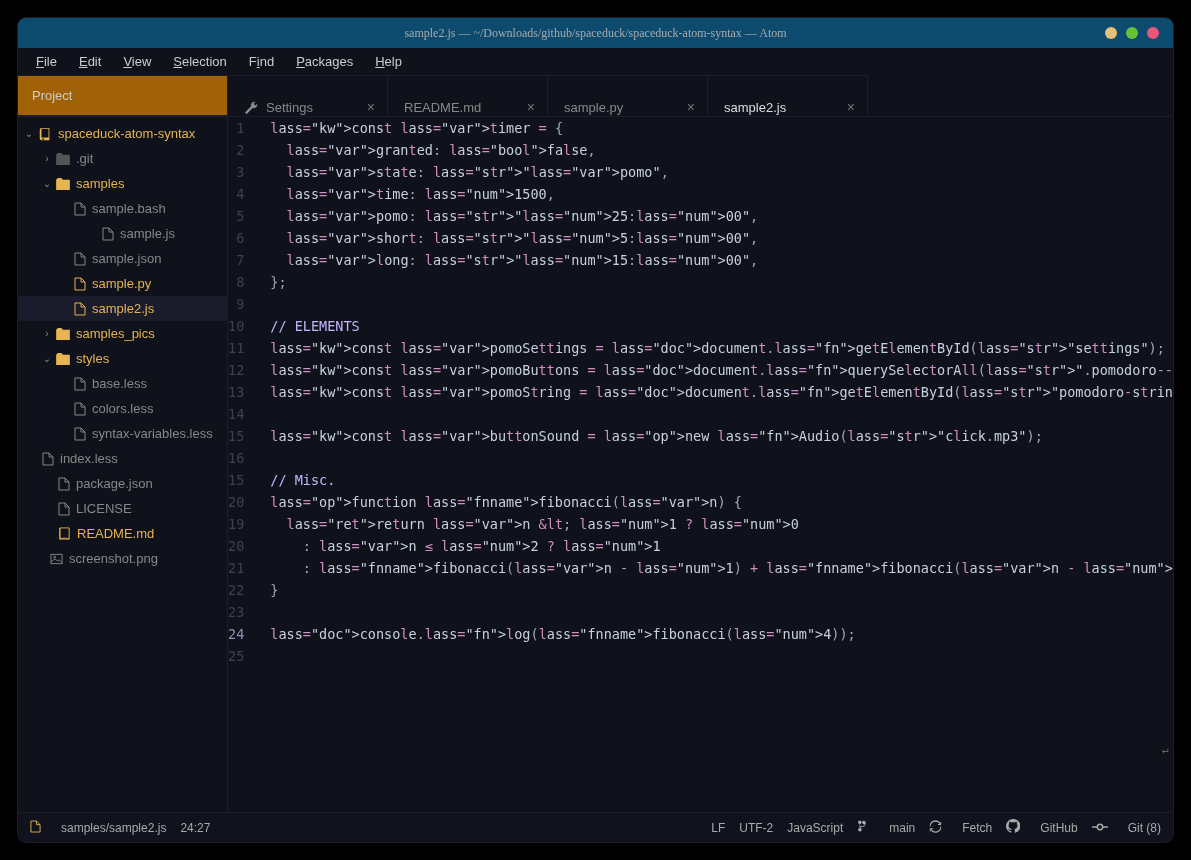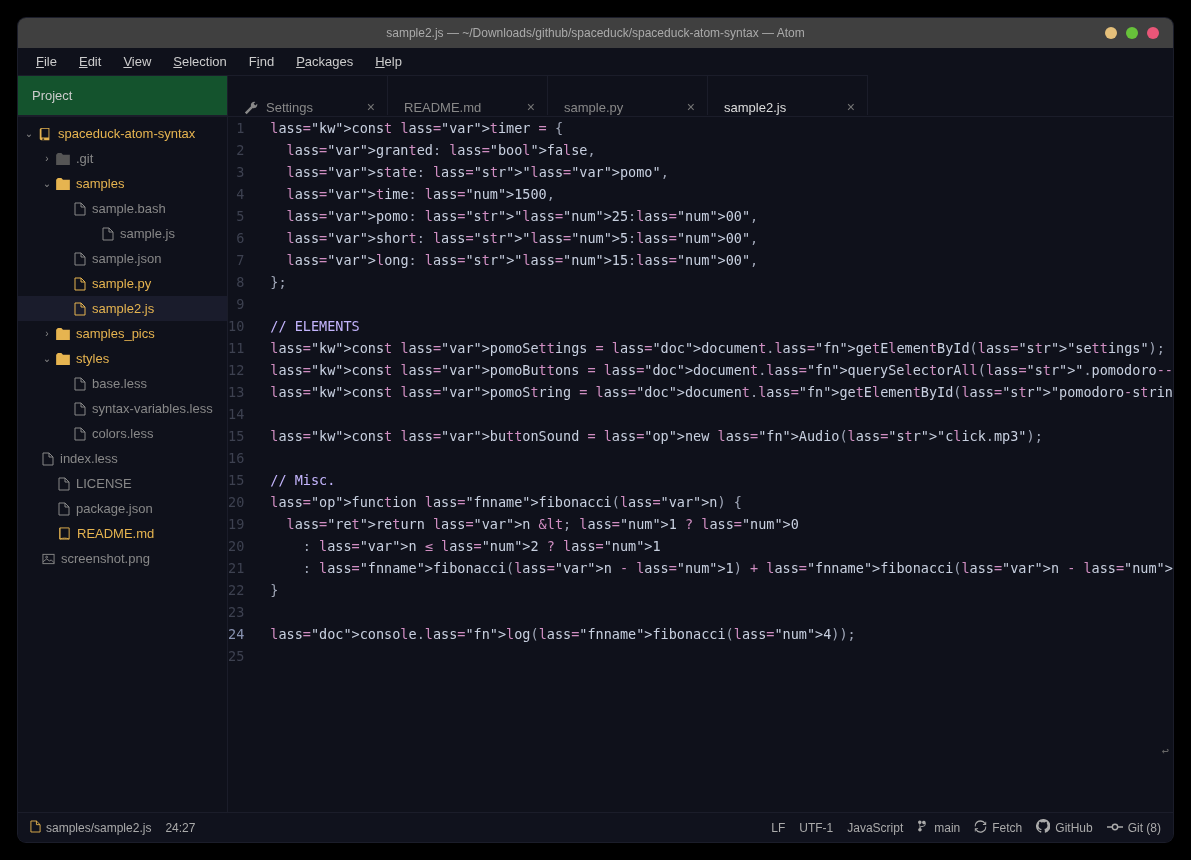--- a/index.html
+++ b/index.html
@@ -25,21 +25,22 @@
     box-shadow: 0 0 0 1px #1b1d2a;
   }
   .titlebar {
     height: 30px;
     display: flex;
     align-items: center;
     justify-content: center;
     color: #aaa;
     font-size: 12px;
     position: relative;
-    background: #404040;
+    background: #0c4a6e;
+    font-family: Liberation Serif, serif;
   }
   .traffic-lights {
     position: absolute; right: 14px; top: 9px;
     display: flex; gap: 9px;
   }
   .tl { width: 12px; height: 12px; border-radius: 50%; }
   .tl-min { background: #e5c07b; }
   .tl-max { background: #67c23a; }
   .tl-close { background: #e95678; }
   .menubar {
@@ -57,21 +58,21 @@
     border-bottom: 1px solid #1b1d2a;
   }
   .project-header {
     width: 210px;
     padding: 12px 14px;
     color: #ccc;
     font-size: 13px;
     border-right: 1px solid #1b1d2a;
     border-top: 1px solid #1b1d2a;
     border-bottom: 1px solid #1b1d2a;
-    background: #14532d;
+    background: #a16207;
   }
   .tab {
     display: flex; align-items: flex-end;
     padding: 0 16px;
     height: 40px;
     color: #888;
     border-right: 1px solid #1b1d2a;
     border-top: 1px solid #1b1d2a;
     cursor: default;
     position: relative;
@@ -143,21 +144,21 @@
     background: #10121d;
     border-top: 1px solid #1b1d2a;
     display: flex;
     align-items: center;
     justify-content: space-between;
     padding: 0 12px;
     font-size: 12px;
     color: #aaa;
   }
   .statusbar .left, .statusbar .right { display: flex; align-items: center; gap: 14px; }
-  .sb-item { display: flex; align-items: center; gap: 5px; }
+  .sb-item { display: flex; align-items: center; gap: 20px; }
   .sb-icon-file { color: #e6b450; }
 </style>
 </head>
 <body>
 
 <div class="window">
 
   <div class="titlebar">
     <span>sample2.js — ~/Downloads/github/spaceduck/spaceduck-atom-syntax — Atom</span>
     <div class="traffic-lights">
@@ -312,69 +313,69 @@
           </span>
         <span>base.less</span>
       </div>
       <div class="tree-item" style="padding-left:56px">
         <span class="ico-file">
             <svg width="12" height="14" viewBox="0 0 12 14" fill="none" stroke="#888">
               <path d="M1 1h6l4 4v8H1z"></path>
               <path d="M7 1v4h4"></path>
             </svg>
           </span>
+        <span>colors.less</span>
+      </div>
+      <div class="tree-item" style="padding-left:56px">
+        <span class="ico-file">
+            <svg width="12" height="14" viewBox="0 0 12 14" fill="none" stroke="#888">
+              <path d="M1 1h6l4 4v8H1z"></path>
+              <path d="M7 1v4h4"></path>
+            </svg>
+          </span>
         <span>syntax-variables.less</span>
       </div>
-      <div class="tree-item" style="padding-left:56px">
-        <span class="ico-file">
-            <svg width="12" height="14" viewBox="0 0 12 14" fill="none" stroke="#888">
-              <path d="M1 1h6l4 4v8H1z"></path>
-              <path d="M7 1v4h4"></path>
-            </svg>
-          </span>
-        <span>colors.less</span>
-      </div>
 
       <div class="tree-item" style="padding-left:24px">
         <span class="ico-file">
             <svg width="12" height="14" viewBox="0 0 12 14" fill="none" stroke="#888">
               <path d="M1 1h6l4 4v8H1z"></path>
               <path d="M7 1v4h4"></path>
             </svg>
           </span>
         <span>index.less</span>
       </div>
       <div class="tree-item" style="padding-left:40px">
         <span class="ico-file">
             <svg width="12" height="14" viewBox="0 0 12 14" fill="none" stroke="#888">
               <path d="M1 1h6l4 4v8H1z"></path>
               <path d="M7 1v4h4"></path>
             </svg>
           </span>
+        <span>package.json</span>
+      </div>
+      <div class="tree-item" style="padding-left:40px">
+        <span class="ico-file">
+            <svg width="12" height="14" viewBox="0 0 12 14" fill="none" stroke="#888">
+              <path d="M1 1h6l4 4v8H1z"></path>
+              <path d="M7 1v4h4"></path>
+            </svg>
+          </span>
         <span>LICENSE</span>
-      </div>
-      <div class="tree-item" style="padding-left:40px">
-        <span class="ico-file">
-            <svg width="12" height="14" viewBox="0 0 12 14" fill="none" stroke="#888">
-              <path d="M1 1h6l4 4v8H1z"></path>
-              <path d="M7 1v4h4"></path>
-            </svg>
-          </span>
-        <span>package.json</span>
       </div>
       <div class="tree-item hl" style="padding-left:40px">
         <span class="ico-file">
             <svg width="13" height="13" viewBox="0 0 14 14" fill="none" stroke="#e6b450">
               <path d="M2 1h10v12H2z"></path>
               <path d="M2 1v12c0 0 2-1 5-1s5 1 5 1"></path>
             </svg>
           </span>
         <span>README.md</span>
       </div>
-      <div class="tree-item" style="padding-left:24px">
+      <div class="tree-item" style="padding-left:32px">
         <span class="ico-img">
             <svg width="13" height="12" viewBox="0 0 14 12" fill="none" stroke="#888">
               <rect x="1" y="1" width="12" height="10"></rect>
               <circle cx="5" cy="4" r="1"></circle>
               <path d="M1 9l4-3 3 2 2-1 3 3"></path>
             </svg>
           </span>
         <span>screenshot.png</span>
       </div>
     </div>
@@ -421,21 +422,21 @@
               <path d="M1 1h6l4 4v8H1z"></path>
               <path d="M7 1v4h4"></path>
             </svg>
         </span>
         <span>samples/sample2.js</span>
       </span>
       <span class="sb-item">24:27</span>
     </div>
     <div class="right">
       <span class="sb-item">LF</span>
-      <span class="sb-item">UTF-1</span>
+      <span class="sb-item">UTF-2</span>
       <span class="sb-item">JavaScript</span>
       <span class="sb-item">
         <span>
           <svg width="12" height="14" viewBox="0 0 12 16" fill="#aaa">
               <path d="M9 4a2 2 0 1 0-1 1.7V6c0 1-1 2-3 2-1 0-1.8.3-2.3.7V5.7A2 2 0 1 0 2 5.7v4.6A2 2 0 1 0 3 10.3c0-.7 1-1.3 2-1.3 3 0 4-2 4-3V5.7A2 2 0 0 0 9 4z"></path>
             </svg>
         </span>
         <span>main</span>
       </span>
       <span class="sb-item">

